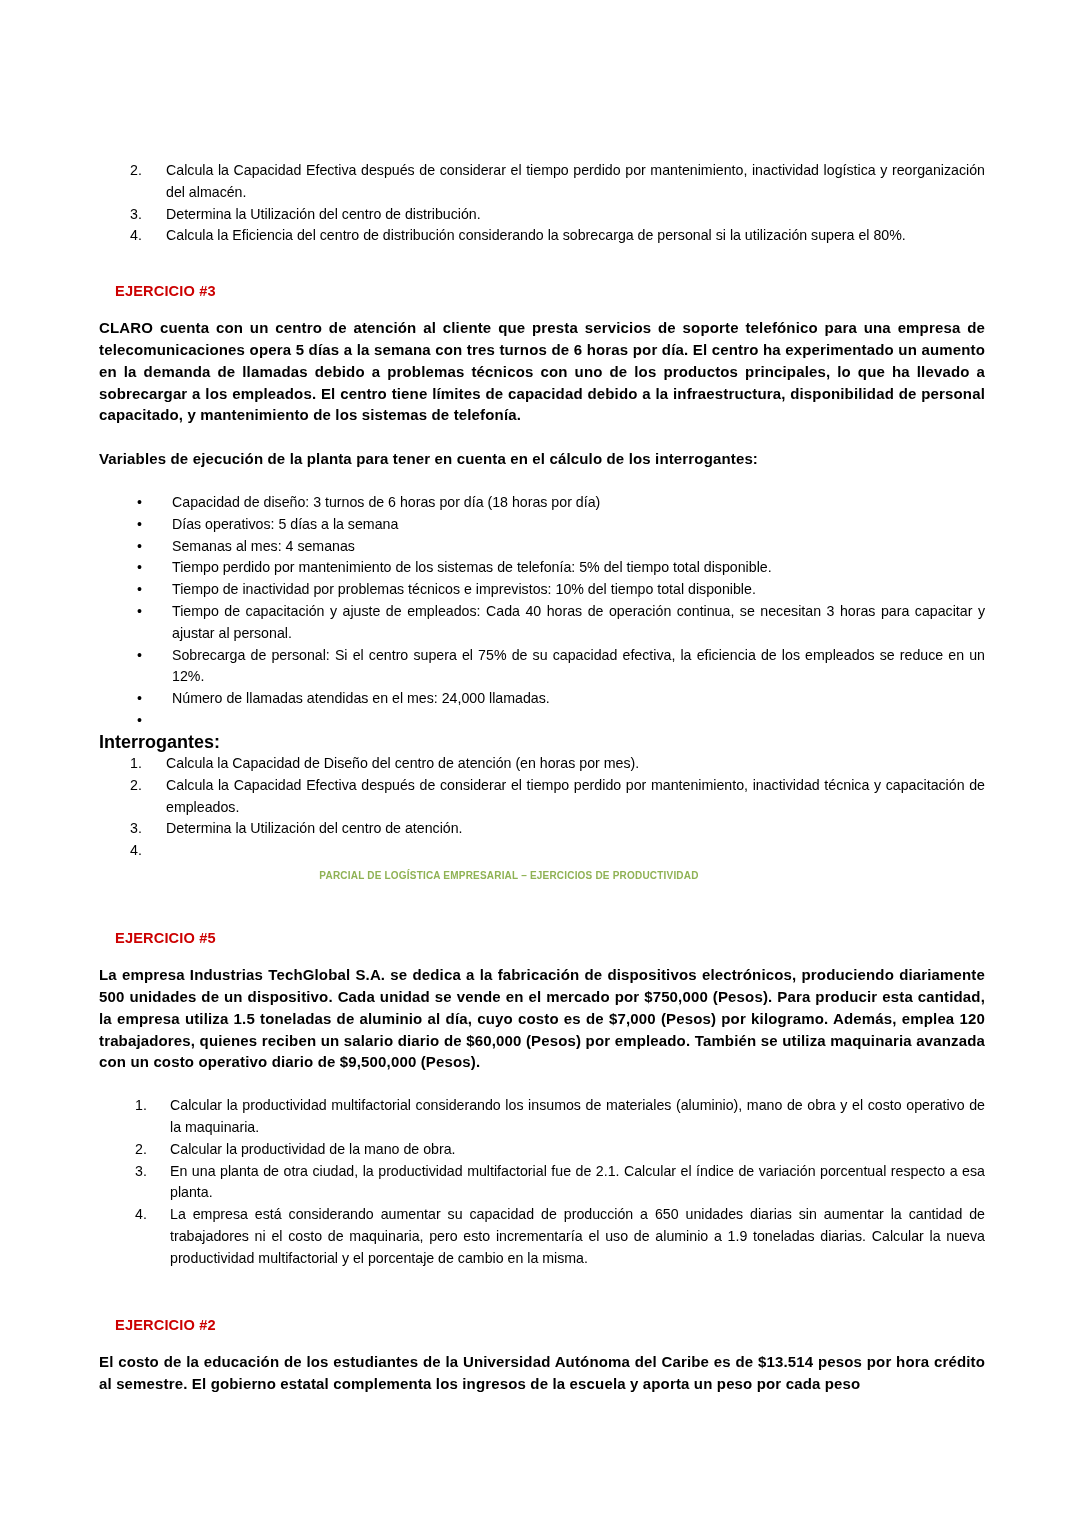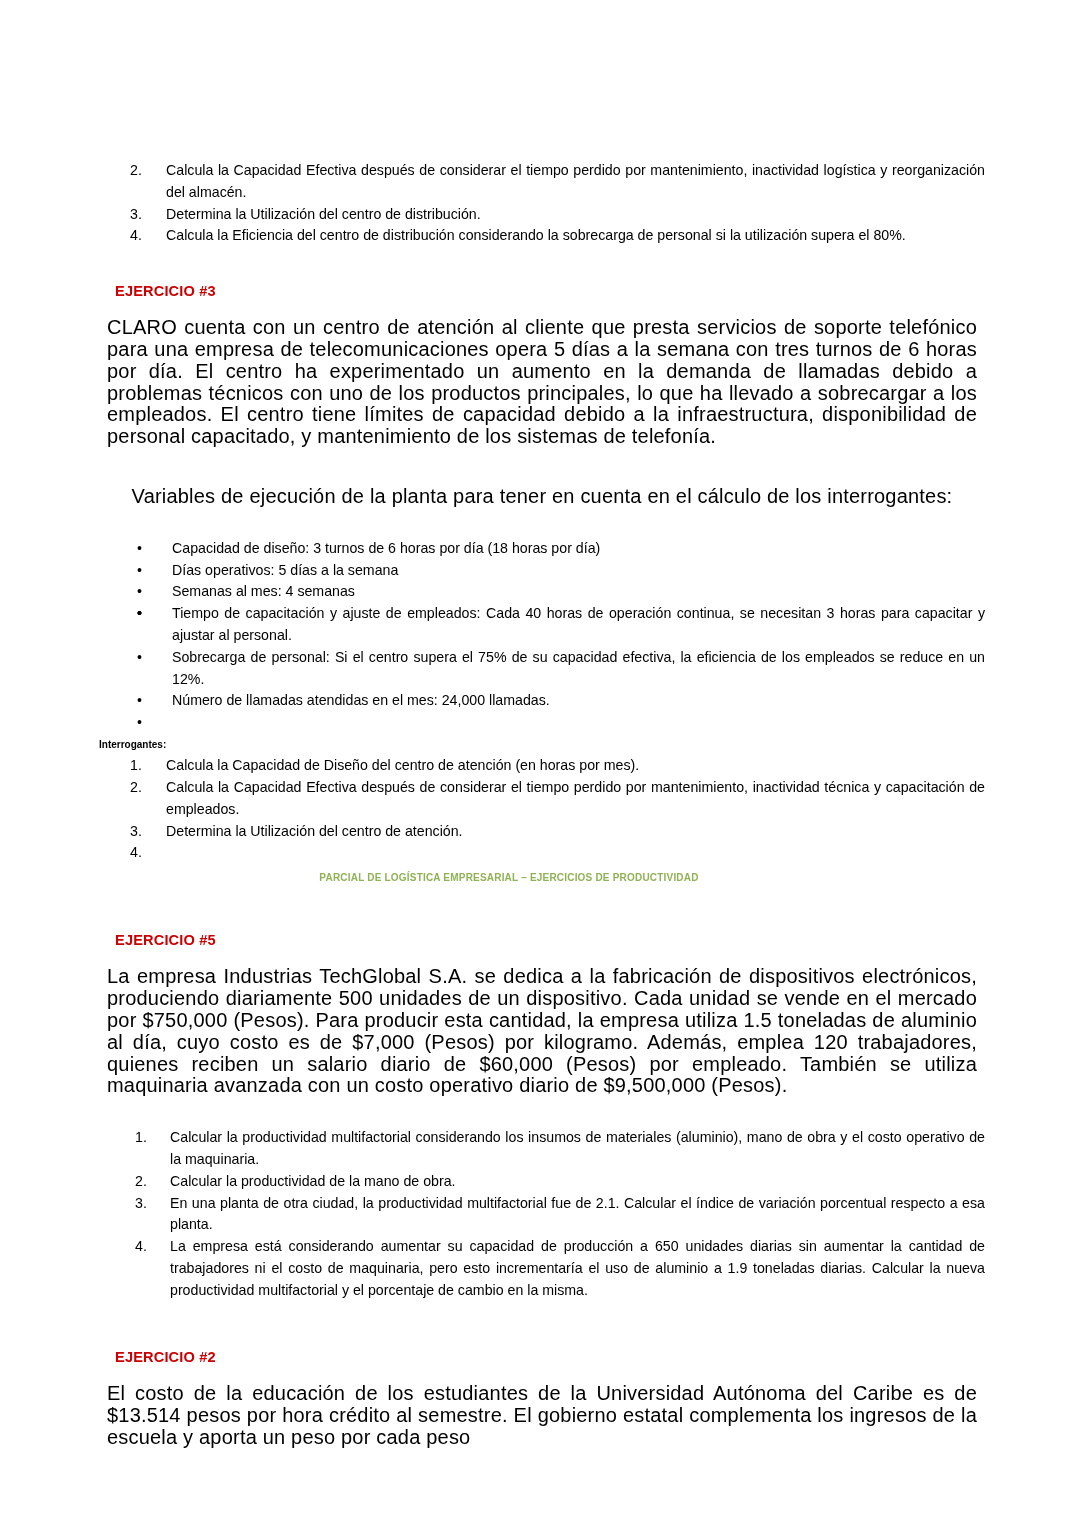--- a/index.html
+++ b/index.html
@@ -21,38 +21,39 @@
     background: #ffffff;
     box-sizing: border-box;
     padding: 160px 95px 0 99px;
   }
   .doc-body {
     width: 886px;
   }
 
   
   .para {
-    font-size: 20px;
+    font-size: 15px;
     line-height: 21.8px;
     text-align: justify;
-    margin: 8px;
+    margin: 0;
     letter-spacing: 0.01em;
-  }
-  .para.nojust { text-align: center; }
+    font-weight: bold;
+  }
+  .para.nojust { text-align: left; }
 
   .h-red {
     font-size: 14.6px;
     line-height: 20px;
     font-weight: bold;
     color: #cc0000;
     margin: 16px;
     letter-spacing: 0.01em;
   }
   .h-bold {
-    font-size: 10px;
+    font-size: 18px;
     line-height: 21px;
     font-weight: bold;
     color: #000000;
     margin: 0;
   }
   .h-green {
     font-size: 10px;
     line-height: 20px;
     font-weight: bold;
     color: #8fb254;
@@ -154,23 +155,25 @@
       <li>
         <span class="dot">•</span>
         <span>Días operativos: 5 días a la semana</span>
       </li>
       <li>
         <span class="dot">•</span>
         <span>Semanas al mes: 4 semanas</span>
       </li>
       <li>
         <span class="dot">•</span>
-      </li>
-      <li>
-        <span class="dot">•</span>
+        <span>Tiempo perdido por mantenimiento de los sistemas de telefonía: 5% del tiempo total disponible.</span>
+      </li>
+      <li>
+        <span class="dot">•</span>
+        <span>Tiempo de inactividad por problemas técnicos e imprevistos: 10% del tiempo total disponible.</span>
       </li>
       <li>
         <span class="dot">•</span>
         <span>Tiempo de capacitación y ajuste de empleados: Cada 40 horas de operación continua, se necesitan 3 horas para capacitar y ajustar al personal.</span>
       </li>
       <li>
         <span class="dot">•</span>
         <span>Sobrecarga de personal: Si el centro supera el 75% de su capacidad efectiva, la eficiencia de los empleados se reduce en un 12%.</span>
       </li>
       <li>

